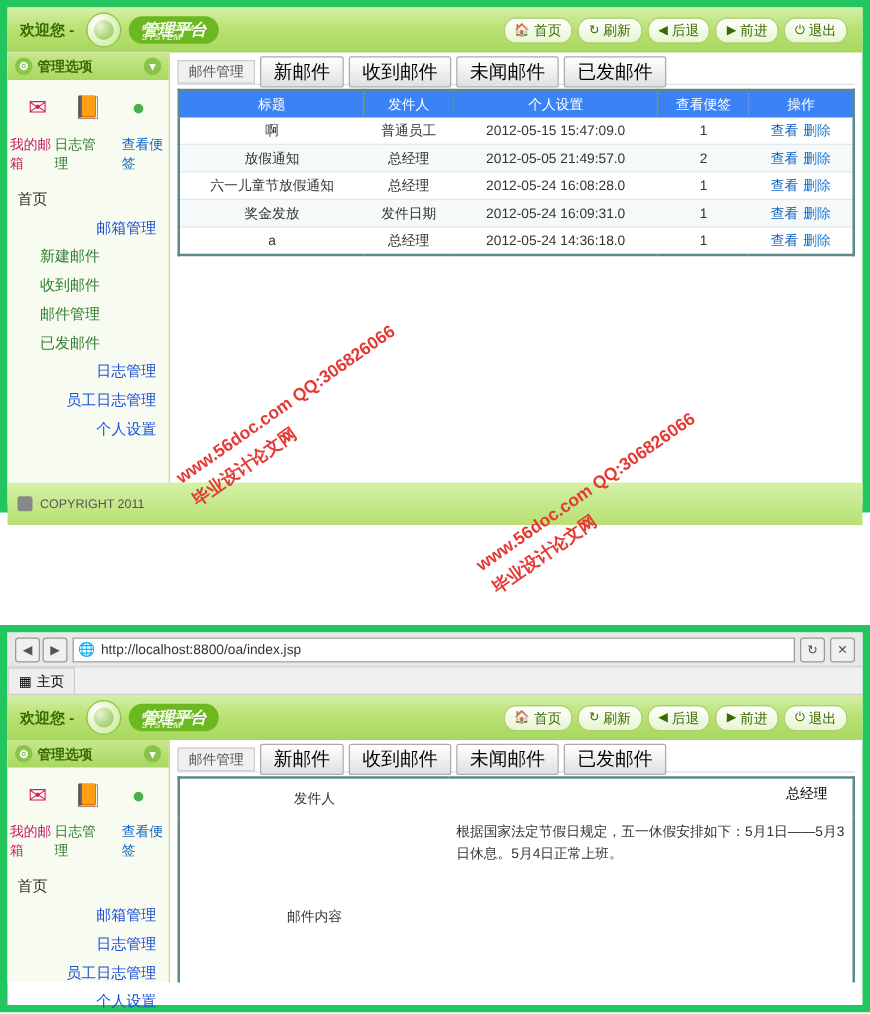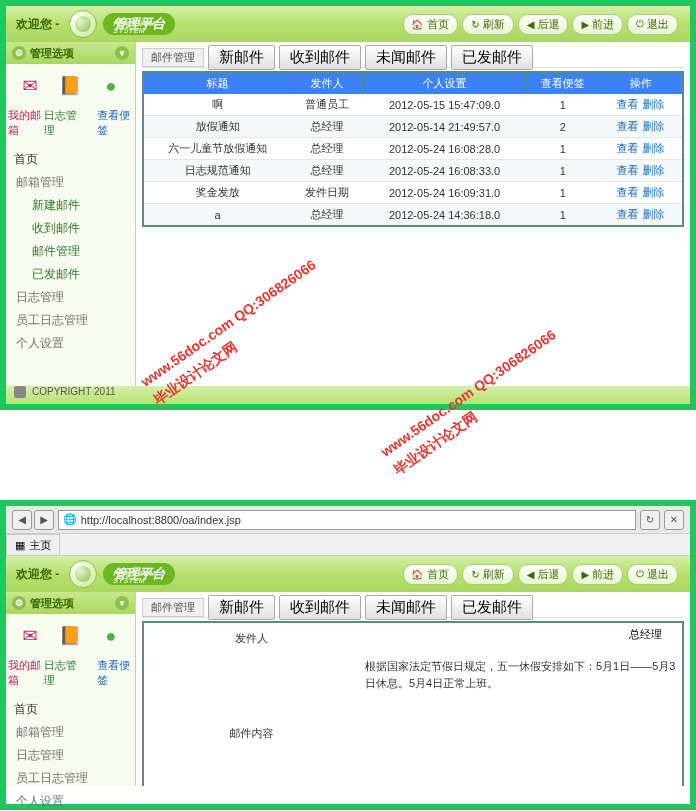--- a/index.html
+++ b/index.html
@@ -36,37 +36,37 @@
 .big-icon { width: 28px; height: 28px; border-radius: 4px; display:flex;align-items:center;justify-content:center;font-size:18px;}
 .big-icon.i1{color:#d81b60;}
 .big-icon.i2{color:#ff9800;}
 .big-icon.i3{color:#4caf50;}
 .sidebar-links { display: flex; justify-content: center; padding: 0 2px 6px 2px; font-size: 11px; }
 .sidebar-links a { color: #c2185b; text-decoration: none; }
 .sidebar-links a:nth-child(2){color:#2e7d32;}
 .sidebar-links a:nth-child(3){color:#1565c0;margin-left:18px;}
 
 .side-nav { padding: 4px 6px; }
-.side-nav-item { color: #737373; padding: 3px 4px; font-size: 12px; cursor: pointer; }
+.side-nav-item { color: #1d4ed8; padding: 3px 4px; font-size: 12px; cursor: pointer; text-align: right; }
 .side-nav-sub { color: #2e7d32; padding: 3px 4px 3px 20px; font-size: 12px; cursor: pointer; }
 .side-nav-root { color: #333; padding: 3px 2px; font-size: 12px; }
 
 .content { flex: 1; padding: 6px; overflow: hidden; }
 .breadcrumb { height: 20px; display: flex; align-items: center; gap: 4px; border-bottom: 1px solid #e0e0e0; margin-bottom: 3px; }
 .breadcrumb-label { background: #f0f0f0; border: 1px solid #ccc; padding: 1px 8px; font-size: 11px; color: #555; }
 .tab-btn { background: linear-gradient(to bottom, #fff, #e0e0e0); border: 1px solid #aaa; padding: 2px 10px; font-size: 15px; cursor: pointer; border-radius: 2px; }
 
 .data-table { width: 100%; border-collapse: collapse; border: 2px solid #5a8a8a; }
 .data-table th { background: #3b82f6; color: #fff; font-size: 11px; padding: 3px 4px; font-weight: normal; text-align: center; border-right:1px solid #5a8a8a;}
 .data-table td { font-size: 11px; padding: 3px 4px; text-align: center; color: #333; border-bottom:1px solid #e0e8e8;}
 .data-table tr:nth-child(even) td { background: #f5f9f9; }
 .action-link { color: #1565c0; text-decoration: none; margin: 0 2px; cursor:pointer;}
 .action-link.del { color: #1976d2; }
 
-.footer { height: 18px; background: linear-gradient(to bottom, #d4f0a8, #b8e070); display: flex; padding: 0 8px; color: #555; font-size: 10px; gap:6px;}
+.footer { height: 34px; background: linear-gradient(to bottom, #d4f0a8, #b8e070); display: flex; align-items: center; padding: 0 8px; color: #555; font-size: 10px; gap:6px;}
 .footer-icon{width:12px;height:12px;background:#888;border-radius:2px;}
 
 .detail-table { width: 100%; border-collapse: collapse; border: 2px solid #5a8a8a; }
 .detail-table th { background: #3b7a7a; color: #fff; font-size: 11px; padding: 3px 4px; font-weight: normal; text-align: center; }
 .detail-table td { font-size: 11px; padding: 4px 6px; vertical-align: top; }
 .detail-table .label-cell { text-align: center; width: 40%; color:#333; padding:8px;}
 .detail-table .value-cell { text-align: center; }
 .detail-body { height: 160px; text-align: left; color:#333; line-height:1.5; padding:4px;}
 
 .watermark { position: absolute; color: #e53935; font-size: 14px; font-weight: bold; transform: rotate(-35deg); pointer-events: none; white-space: nowrap; line-height:1.6;}
@@ -165,35 +165,28 @@
               <tr>
                 <td>啊</td>
                 <td>普通员工</td>
                 <td>2012-05-15 15:47:09.0</td>
                 <td>1</td>
                 <td><a class="action-link">查看</a><a class="action-link del">删除</a></td>
               </tr>
               <tr>
                 <td>放假通知</td>
                 <td>总经理</td>
-                <td>2012-05-14 21:49:57.0</td>
+                <td>2012-05-05 21:49:57.0</td>
                 <td>2</td>
                 <td><a class="action-link">查看</a><a class="action-link del">删除</a></td>
               </tr>
               <tr>
                 <td>六一儿童节放假通知</td>
                 <td>总经理</td>
                 <td>2012-05-24 16:08:28.0</td>
-                <td>1</td>
-                <td><a class="action-link">查看</a><a class="action-link del">删除</a></td>
-              </tr>
-              <tr>
-                <td>日志规范通知</td>
-                <td>总经理</td>
-                <td>2012-05-24 16:08:33.0</td>
                 <td>1</td>
                 <td><a class="action-link">查看</a><a class="action-link del">删除</a></td>
               </tr>
               <tr>
                 <td>奖金发放</td>
                 <td>发件日期</td>
                 <td>2012-05-24 16:09:31.0</td>
                 <td>1</td>
                 <td><a class="action-link">查看</a><a class="action-link del">删除</a></td>
               </tr>

